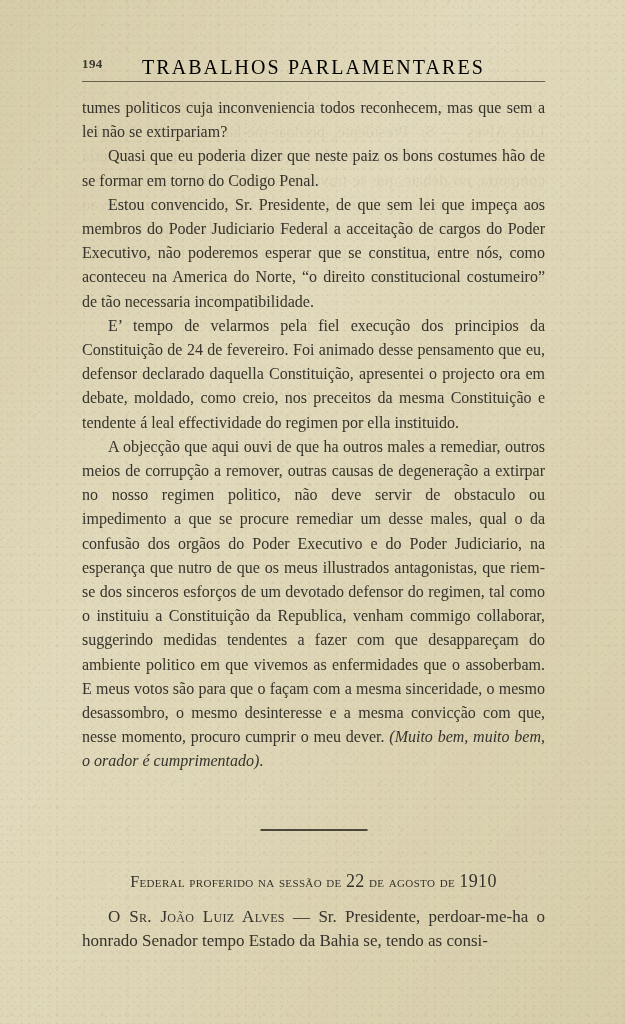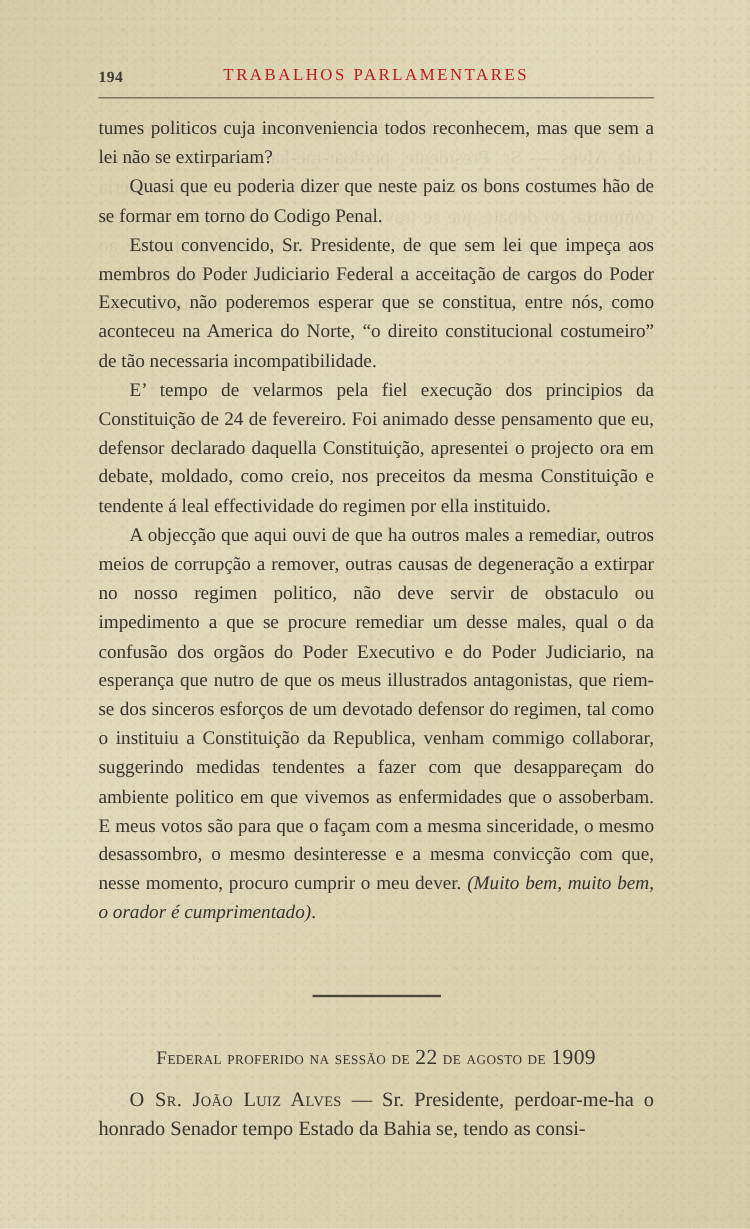--- a/index.html
+++ b/index.html
@@ -72,23 +72,23 @@
     font-weight: bold;
     letter-spacing: 0.4px;
     color: #3b382d;
   }
   .head-title {
     position: absolute;
     left: 0;
     top: 0;
     width: 463px;
     text-align: center;
-    font-size: 14px;
+    font-size: 20px;
     letter-spacing: 2.1px;
-    color: #b91c1c;
+    color: #000000;
   }
   .head-rule {
     position: absolute;
     top: 81px;
     left: 0;
     width: 463px;
     height: 0;
     border-top: 1.4px solid #55503f;
     opacity: 0.88;
   }
@@ -197,19 +197,19 @@
 
   <div class="body-text">
     <p>tumes politicos cuja inconveniencia todos reconhecem, mas que sem a lei não se extirpariam?</p>
     <p class="indent">Quasi que eu poderia dizer que neste paiz os bons costumes hão de se formar em torno do Codigo Penal.</p>
     <p class="indent">Estou convencido, Sr. Presidente, de que sem lei que impeça aos membros do Poder Judiciario Federal a acceitação de cargos do Poder Executivo, não poderemos esperar que se constitua, entre nós, como aconteceu na America do Norte, “o direito constitucional costumeiro” de tão necessaria incompatibilidade.</p>
     <p class="indent">E’ tempo de velarmos pela fiel execução dos principios da Constituição de 24 de fevereiro. Foi animado desse pensamento que eu, defensor declarado daquella Constituição, apresentei o projecto ora em debate, moldado, como creio, nos preceitos da mesma Constituição e tendente á leal effectividade do regimen por ella instituido.</p>
     <p class="indent"><span>A objecção que aqui ouvi de que ha outros males a remediar, outros meios de corrupção a remover, outras causas de degeneração a extirpar no nosso regimen politico, não deve servir de obstaculo ou impedimento a que se procure remediar um desse males, qual o da confusão dos orgãos do Poder Executivo e do Poder Judiciario, na esperança que nutro de que os meus illustrados antagonistas, que riem-se dos sinceros esforços de um devotado defensor do regimen, tal como o instituiu a Constituição da Republica, venham commigo collaborar, suggerindo medidas tendentes a fazer com que desappareçam do ambiente politico em que vivemos as enfermidades que o assoberbam. E meus votos são para que o façam com a mesma sinceridade, o mesmo desassombro, o mesmo desinteresse e a mesma convicção com que, nesse momento, procuro cumprir o meu dever. </span><i>(Muito bem, muito bem, o orador é cumprimentado)</i><span>.</span></p>
   </div>
 
   <div class="section-rule"></div>
-  <div class="section-subtitle"><span class="sc">Federal proferido na sessão de </span><span class="num">22</span><span class="sc"> de agosto de </span><span class="num">1909</span></div>
+  <div class="section-subtitle"><span class="sc">Federal proferido na sessão de </span><span class="num">22</span><span class="sc"> de agosto de </span><span class="num">1910</span></div>
 
   <div class="closing-text">
     <p><span class="speaker">O Sr. João Luiz Alves</span><span> — </span><span>Sr. Presidente, perdoar-me-ha o honrado Senador tempo Estado da Bahia se, tendo as consi-</span></p>
   </div>
 
 </div>
 
 </body></html>

